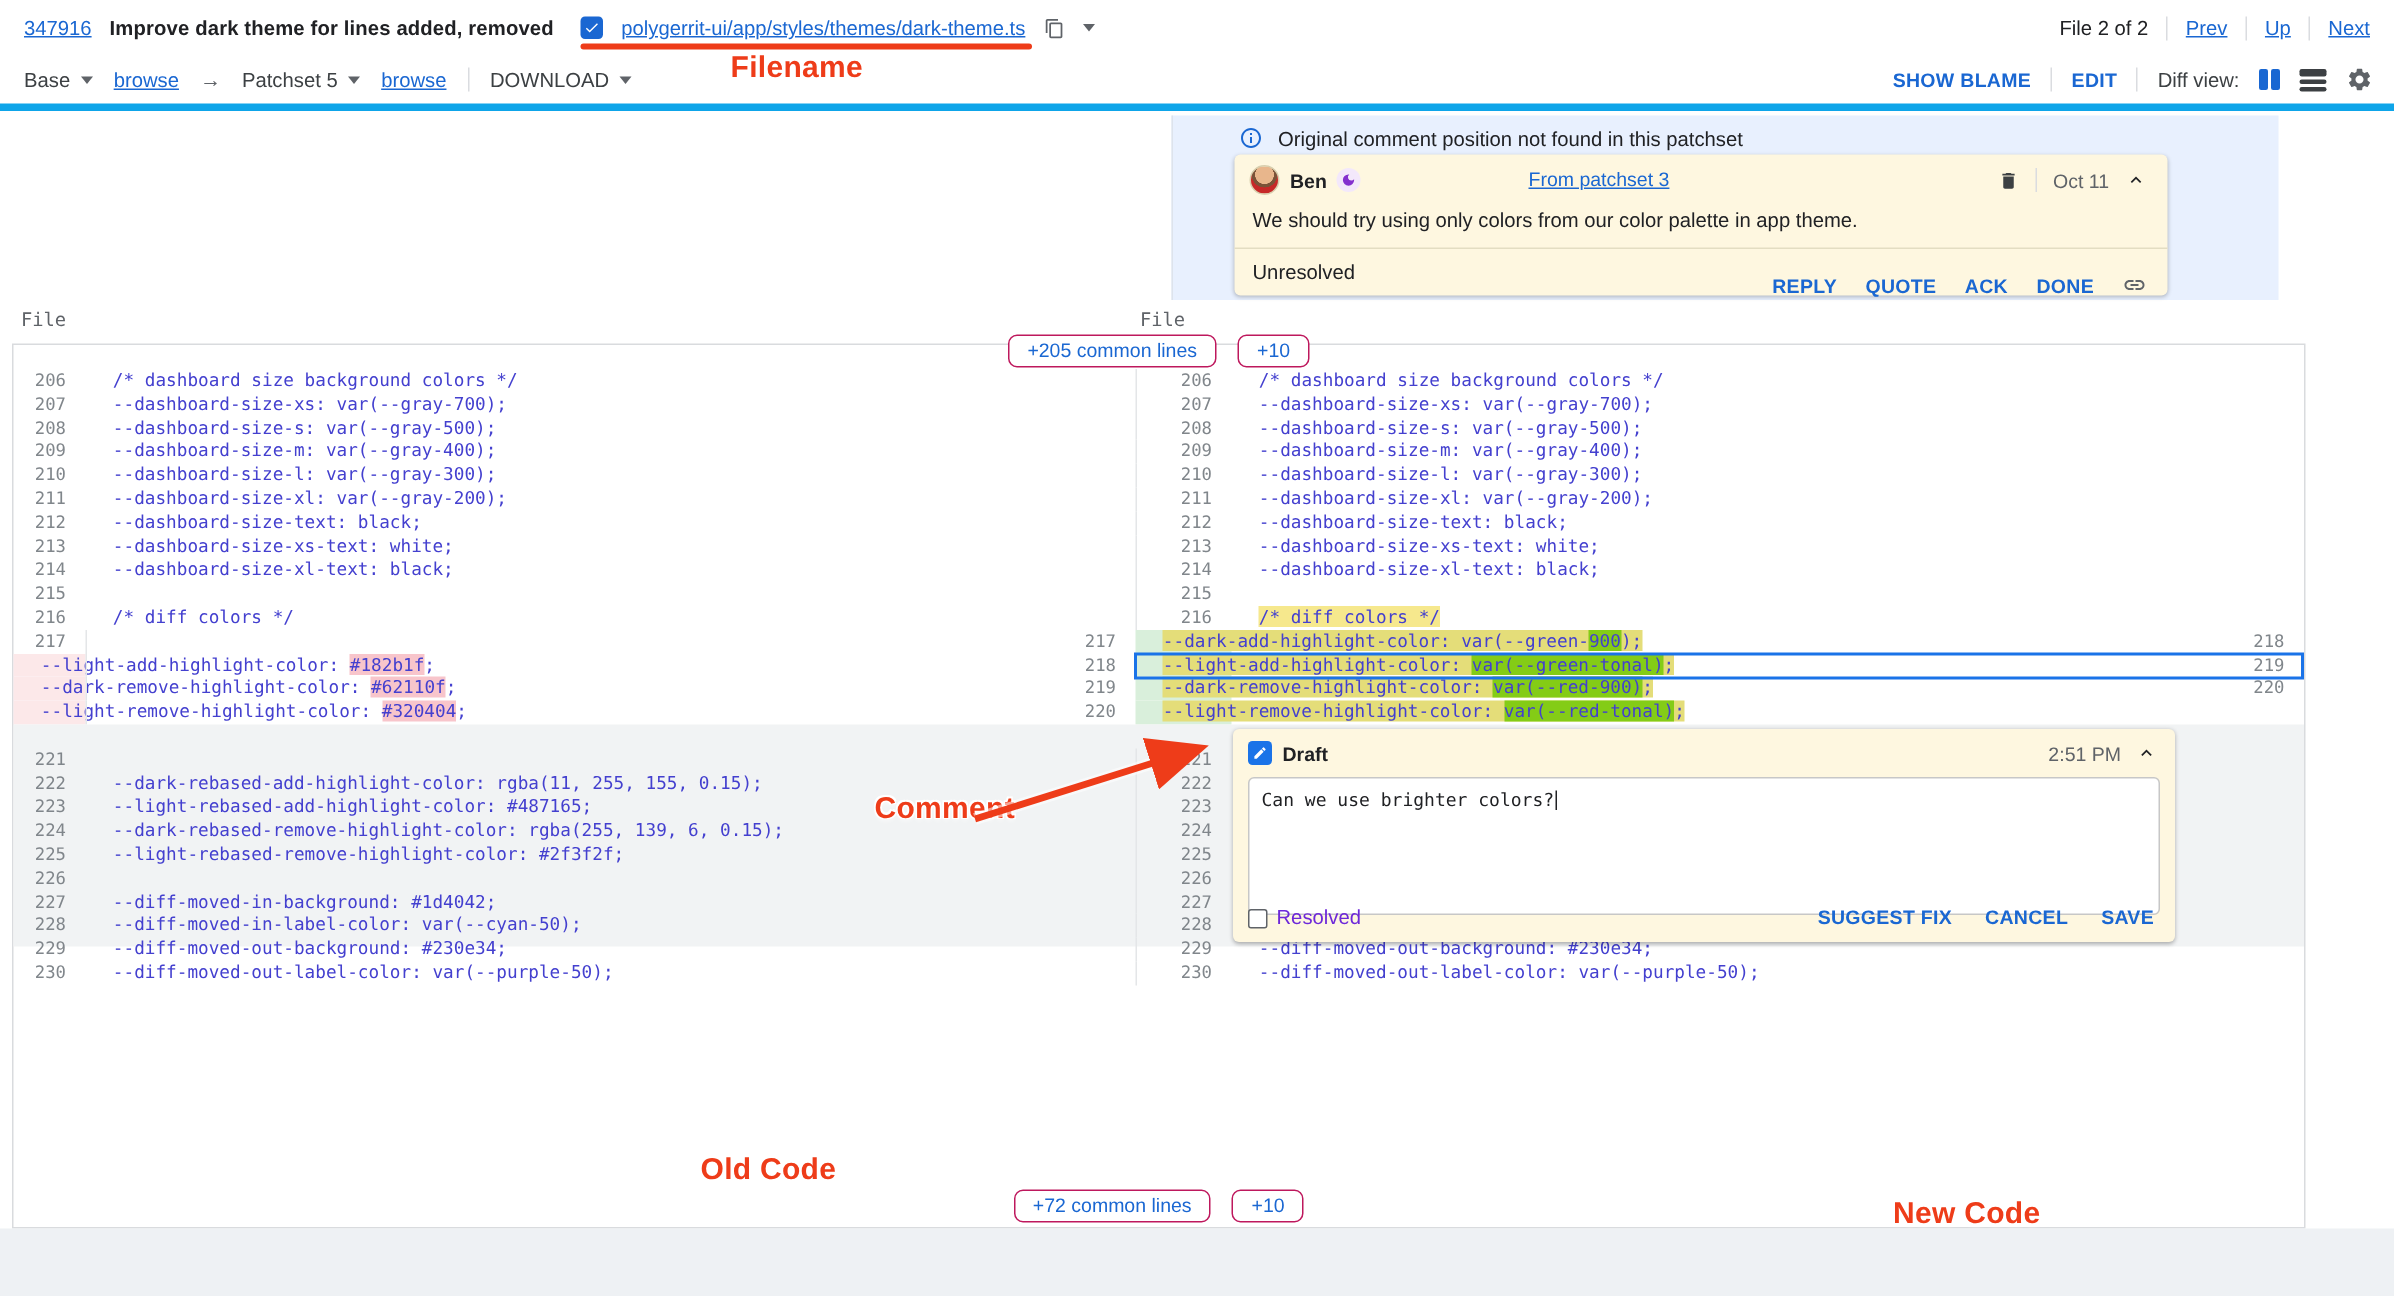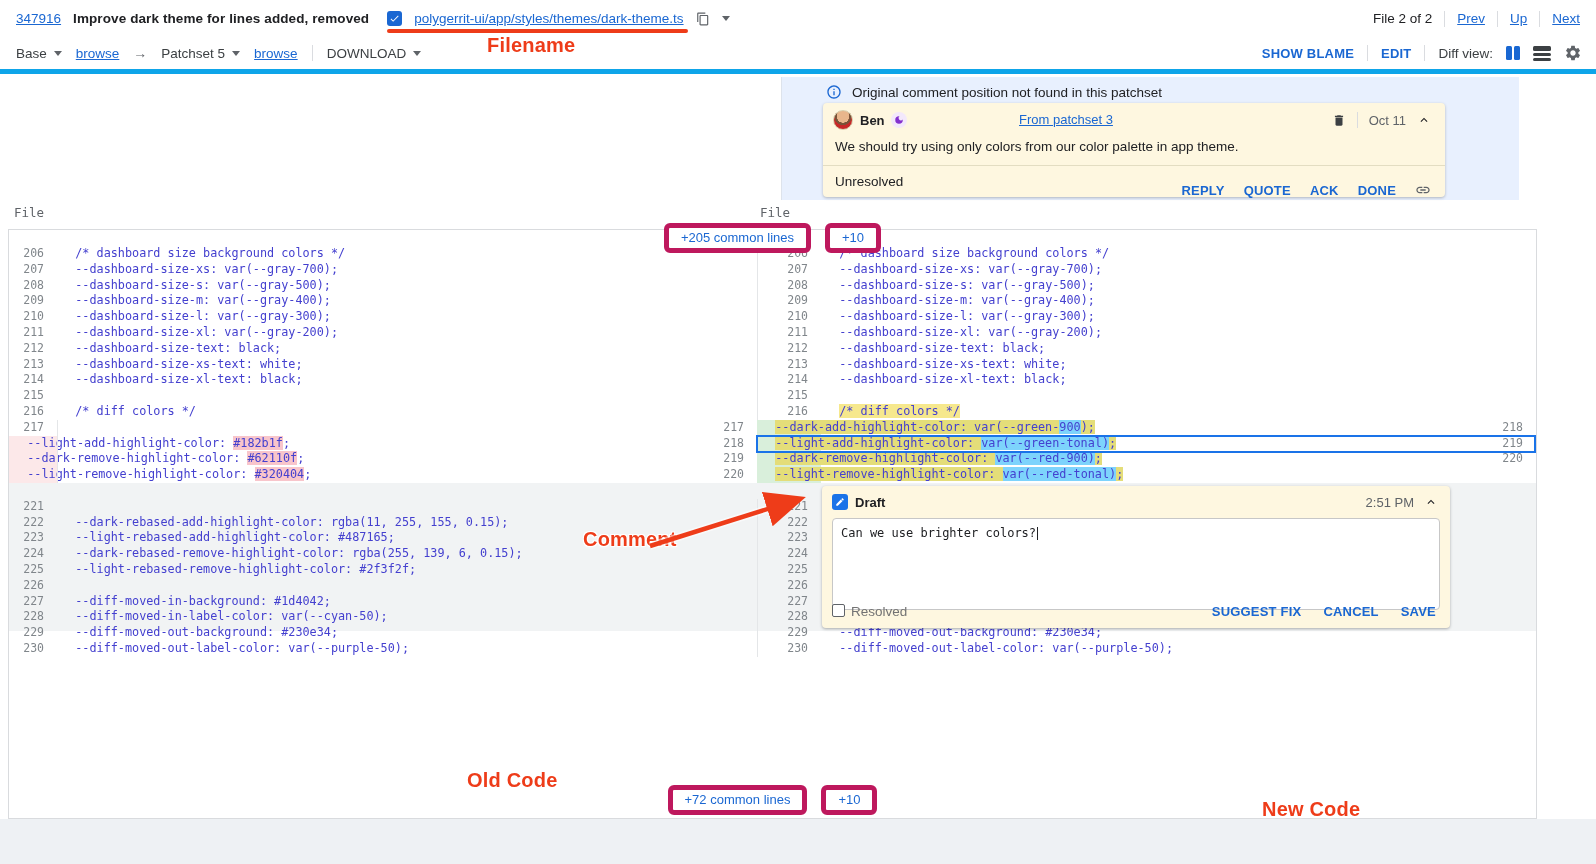--- a/index.html
+++ b/index.html
@@ -69,56 +69,56 @@
     font-family:"DejaVu Sans Mono", monospace; }
   .file-col-label.l { left:14px; }
   .file-col-label.r { left:760px; }
 
   
   .diff-table { position:absolute; left:8px; top:229px; width:1529px; height:590px;
     border:1px solid #d9dbde; background:#fff; }
   .chips { position:absolute; left:0; right:0; display:flex; justify-content:center; gap:14px; z-index:3; }
   .chips.top { top:-7px; }
   .chips.bottom { bottom:3px; }
-  .chip { background:#fff; border:5px solid #be185d; border-radius:6px; padding:1px 12px;
+  .chip { background:#fff; border:1px solid #be185d; border-radius:6px; padding:1px 12px;
     font-size:13px; color:#1a67d2; line-height:18px; cursor:pointer; }
   .rows { margin-top:16px; display:grid; grid-template-columns:48px 700px 64px 1fr;
     grid-auto-rows:15.8px; position:relative; }
   .num { font-family:"DejaVu Sans Mono", monospace; font-size:11.5px; color:#80868b;
     text-align:right; padding-right:13px; line-height:15.8px; cursor:pointer; }
   .num.rn { border-left:1px solid #e4e6e8; }
   .code { font-family:"DejaVu Sans Mono", monospace; font-size:11.8px; line-height:15.8px;
     white-space:pre; color:#4440cf; padding-left:4px; }
   .code.removed { background:#fce8e9; }
   .code.removed .tok { background:#f8c5cb; }
   .code.added { background:#d9efdb; }
   .code.range .txt { background:#f6e88d; }
   .code.added.range .txt { background:#e4dd79; }
-  .code.added.range .tok { background:#7dd3fc; }
+  .code.added.range .tok { background:#84cc16; }
   .filler-row { grid-column:1 / -1; height:148px; background:#f1f3f4; }
   .selected-outline { position:absolute; left:747px; top:189px; width:780px; height:18px;
     border:2px solid #1a73e8; pointer-events:none; z-index:2; }
 
   
   .draft-card { position:absolute; left:822px; top:486px; width:628px; height:142px;
     background:#fef7e0; border-radius:4px; box-shadow:0 1px 3px rgba(0,0,0,.3); z-index:4; }
   .draft-header { height:28px; display:flex; align-items:center; padding:4px 12px 0 10px; }
   .draft-icon { width:16px; height:16px; background:#1a73e8; border-radius:3px;
     display:flex; align-items:center; justify-content:center; }
   .draft-label { font-size:13px; font-weight:700; color:#202124; margin-left:7px; }
   .draft-header-right { margin-left:auto; display:flex; align-items:center; gap:10px; }
   .draft-time { font-size:13px; color:#5f6368; }
   .draft-textarea { margin:4px 10px 0 10px; height:92px; background:#fff;
     border:1px solid #c7c7c7; border-radius:4px; padding:7px 8px;
     font-family:"DejaVu Sans Mono", monospace; font-size:12px; color:#202124; cursor:text; }
   .caret-bar { display:inline-block; width:1px; height:13px; background:#202124;
     vertical-align:text-bottom; margin-left:1px; }
   .draft-footer { position:absolute; left:0; right:0; bottom:0; height:34px;
     display:flex; align-items:center; padding:0 14px 0 10px; }
-  .resolved-wrap { display:flex; align-items:flex-start; gap:6px; font-size:13.5px; color:#737373; }
+  .resolved-wrap { display:flex; align-items:flex-end; gap:6px; font-size:13.5px; color:#6d28d9; }
   .resolved-box { width:13px; height:13px; border:1.5px solid #5f6368; border-radius:2px; background:#fff; cursor:pointer; }
   .draft-actions { margin-left:auto; display:flex; align-items:center; gap:22px; }
 
   
   .bottom-strip { position:absolute; left:0; top:819px; width:1596px; height:45px; background:#eef1f4; }
 
   
   .ann { position:absolute; color:#ee3c19; font-size:20px; font-weight:700; letter-spacing:.2px;
     text-shadow:-1px -1px 0 #fff, 1px -1px 0 #fff, -1px 1px 0 #fff, 1px 1px 0 #fff, 0 2px 3px rgba(255,255,255,.6);
     z-index:9; pointer-events:none; }

